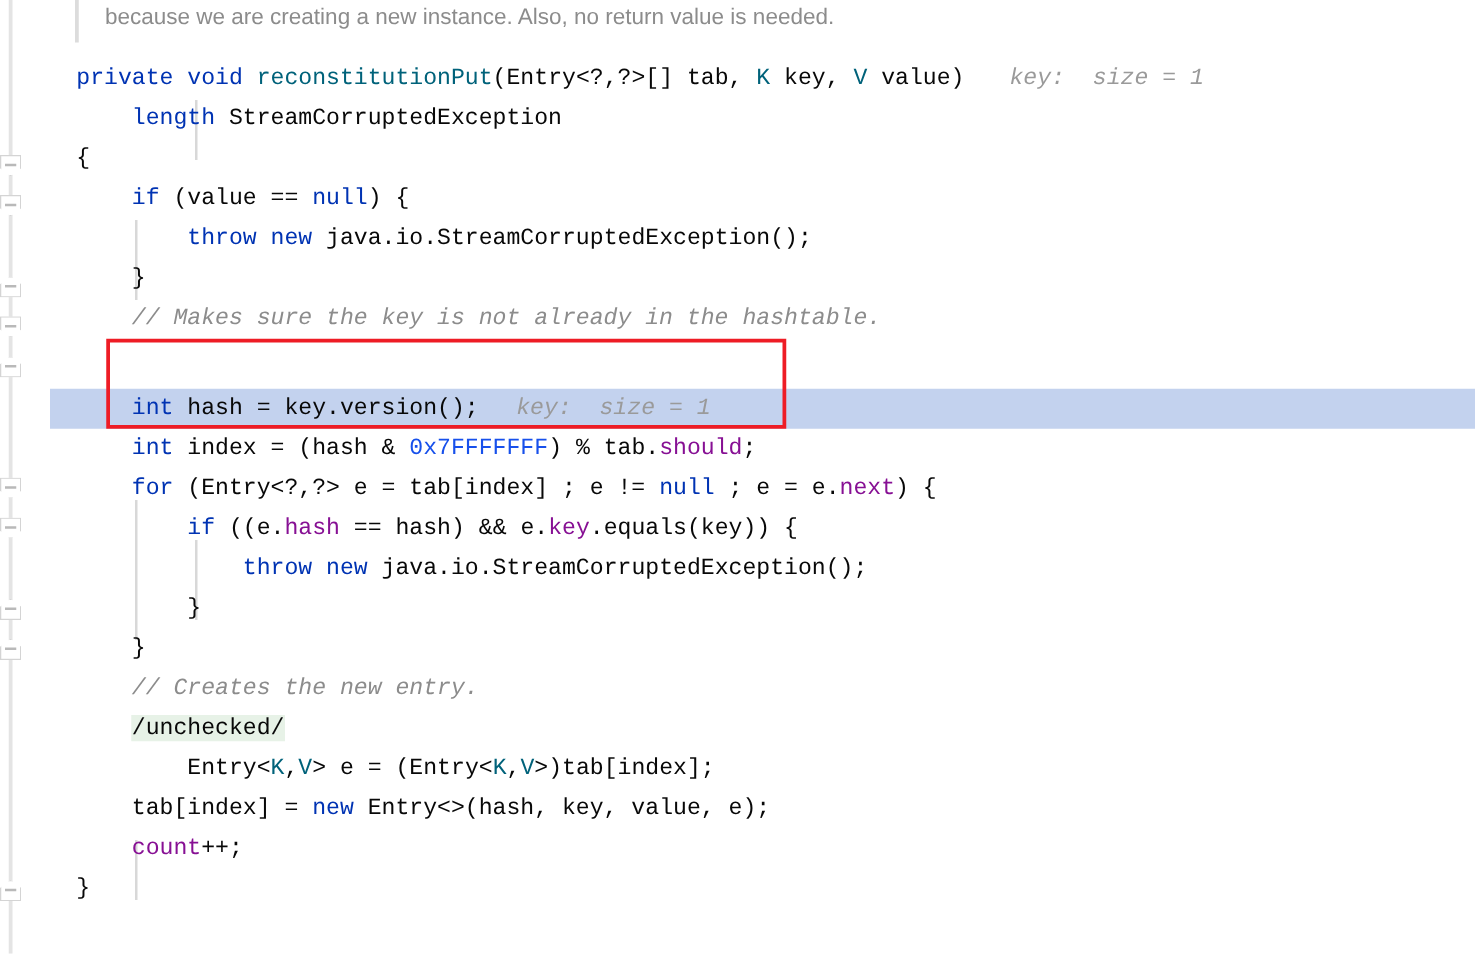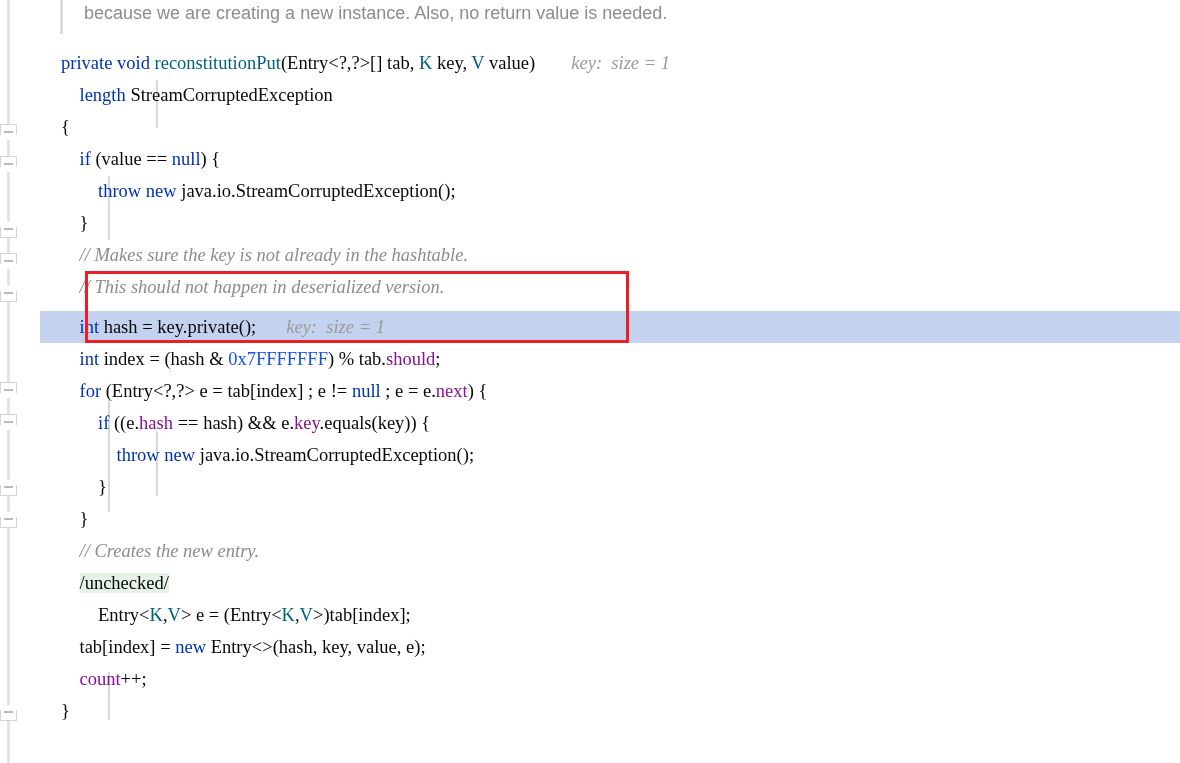--- a/index.html
+++ b/index.html
@@ -84,21 +84,21 @@
     left: 0; top: 0;
     width: 1180px;
     height: 763px;
   }
   .line {
     position: absolute;
     left: 0;
     width: 1180px;
     height: 32px;
     white-space: pre;
-    font-family: Liberation Serif, serif;
+    font-family: Liberation Mono, monospace;
     font-size: 18.5px;
     line-height: 32px;
     color: #080808;
     letter-spacing: 0px;
   }
   .line > .txt { padding-left: 61px; display: inline-block; }
 
   
   .docline {
     position: absolute;
@@ -218,23 +218,23 @@
     <div class="line" style="top:111px"><span class="txt">{</span></div>
 
     <div class="line" style="top:143px"><span class="txt"><span>    </span><span class="kw">if</span><span> (value == </span><span class="kw">null</span><span>) {</span></span></div>
 
     <div class="line" style="top:175px"><span class="txt"><span>        </span><span class="kw">throw</span> <span class="kw">new</span><span> java.io.StreamCorruptedException();</span></span></div>
 
     <div class="line" style="top:207px"><span class="txt">    }</span></div>
 
     <div class="line" style="top:239px"><span class="txt"><span>    </span><span class="cmt">// Makes sure the key is not already in the hashtable.</span></span></div>
 
-    <div class="line" style="top:271px"><span class="txt"><span>    </span><span class="cmt">// This should not happen in deserialized version.</span></span></div>
-
-    <div class="line" style="top:311px"><span class="txt"><span>    </span><span class="kw">int</span><span> hash = key.private();</span><span class="hint" style="padding-left:30px">key:  size = 1</span></span></div>
+    <div class="line" style="top:271px"><span class="txt"><span>    </span></span></div>
+
+    <div class="line" style="top:311px"><span class="txt"><span>    </span><span class="kw">int</span><span> hash = key.version();</span><span class="hint" style="padding-left:30px">key:  size = 1</span></span></div>
 
     <div class="line" style="top:343px"><span class="txt"><span>    </span><span class="kw">int</span><span> index = (hash &amp; </span><span class="num">0x7FFFFFFF</span><span>) % tab.</span><span class="fld">should</span><span>;</span></span></div>
 
     <div class="line" style="top:407px"><span class="txt"><span>        </span><span class="kw">if</span><span> ((e.</span><span class="fld">hash</span><span> == hash) &amp;&amp; e.</span><span class="fld">key</span><span>.equals(key)) {</span></span></div>
 
     <div class="line" style="top:375px"><span class="txt"><span>    </span><span class="kw">for</span><span> (Entry&lt;?,?&gt; e = tab[index] ; e != </span><span class="kw">null</span><span> ; e = e.</span><span class="fld">next</span><span>) {</span></span></div>
 
     <div class="line" style="top:439px"><span class="txt"><span>            </span><span class="kw">throw</span> <span class="kw">new</span><span> java.io.StreamCorruptedException();</span></span></div>
 
     <div class="line" style="top:471px"><span class="txt">        }</span></div>

